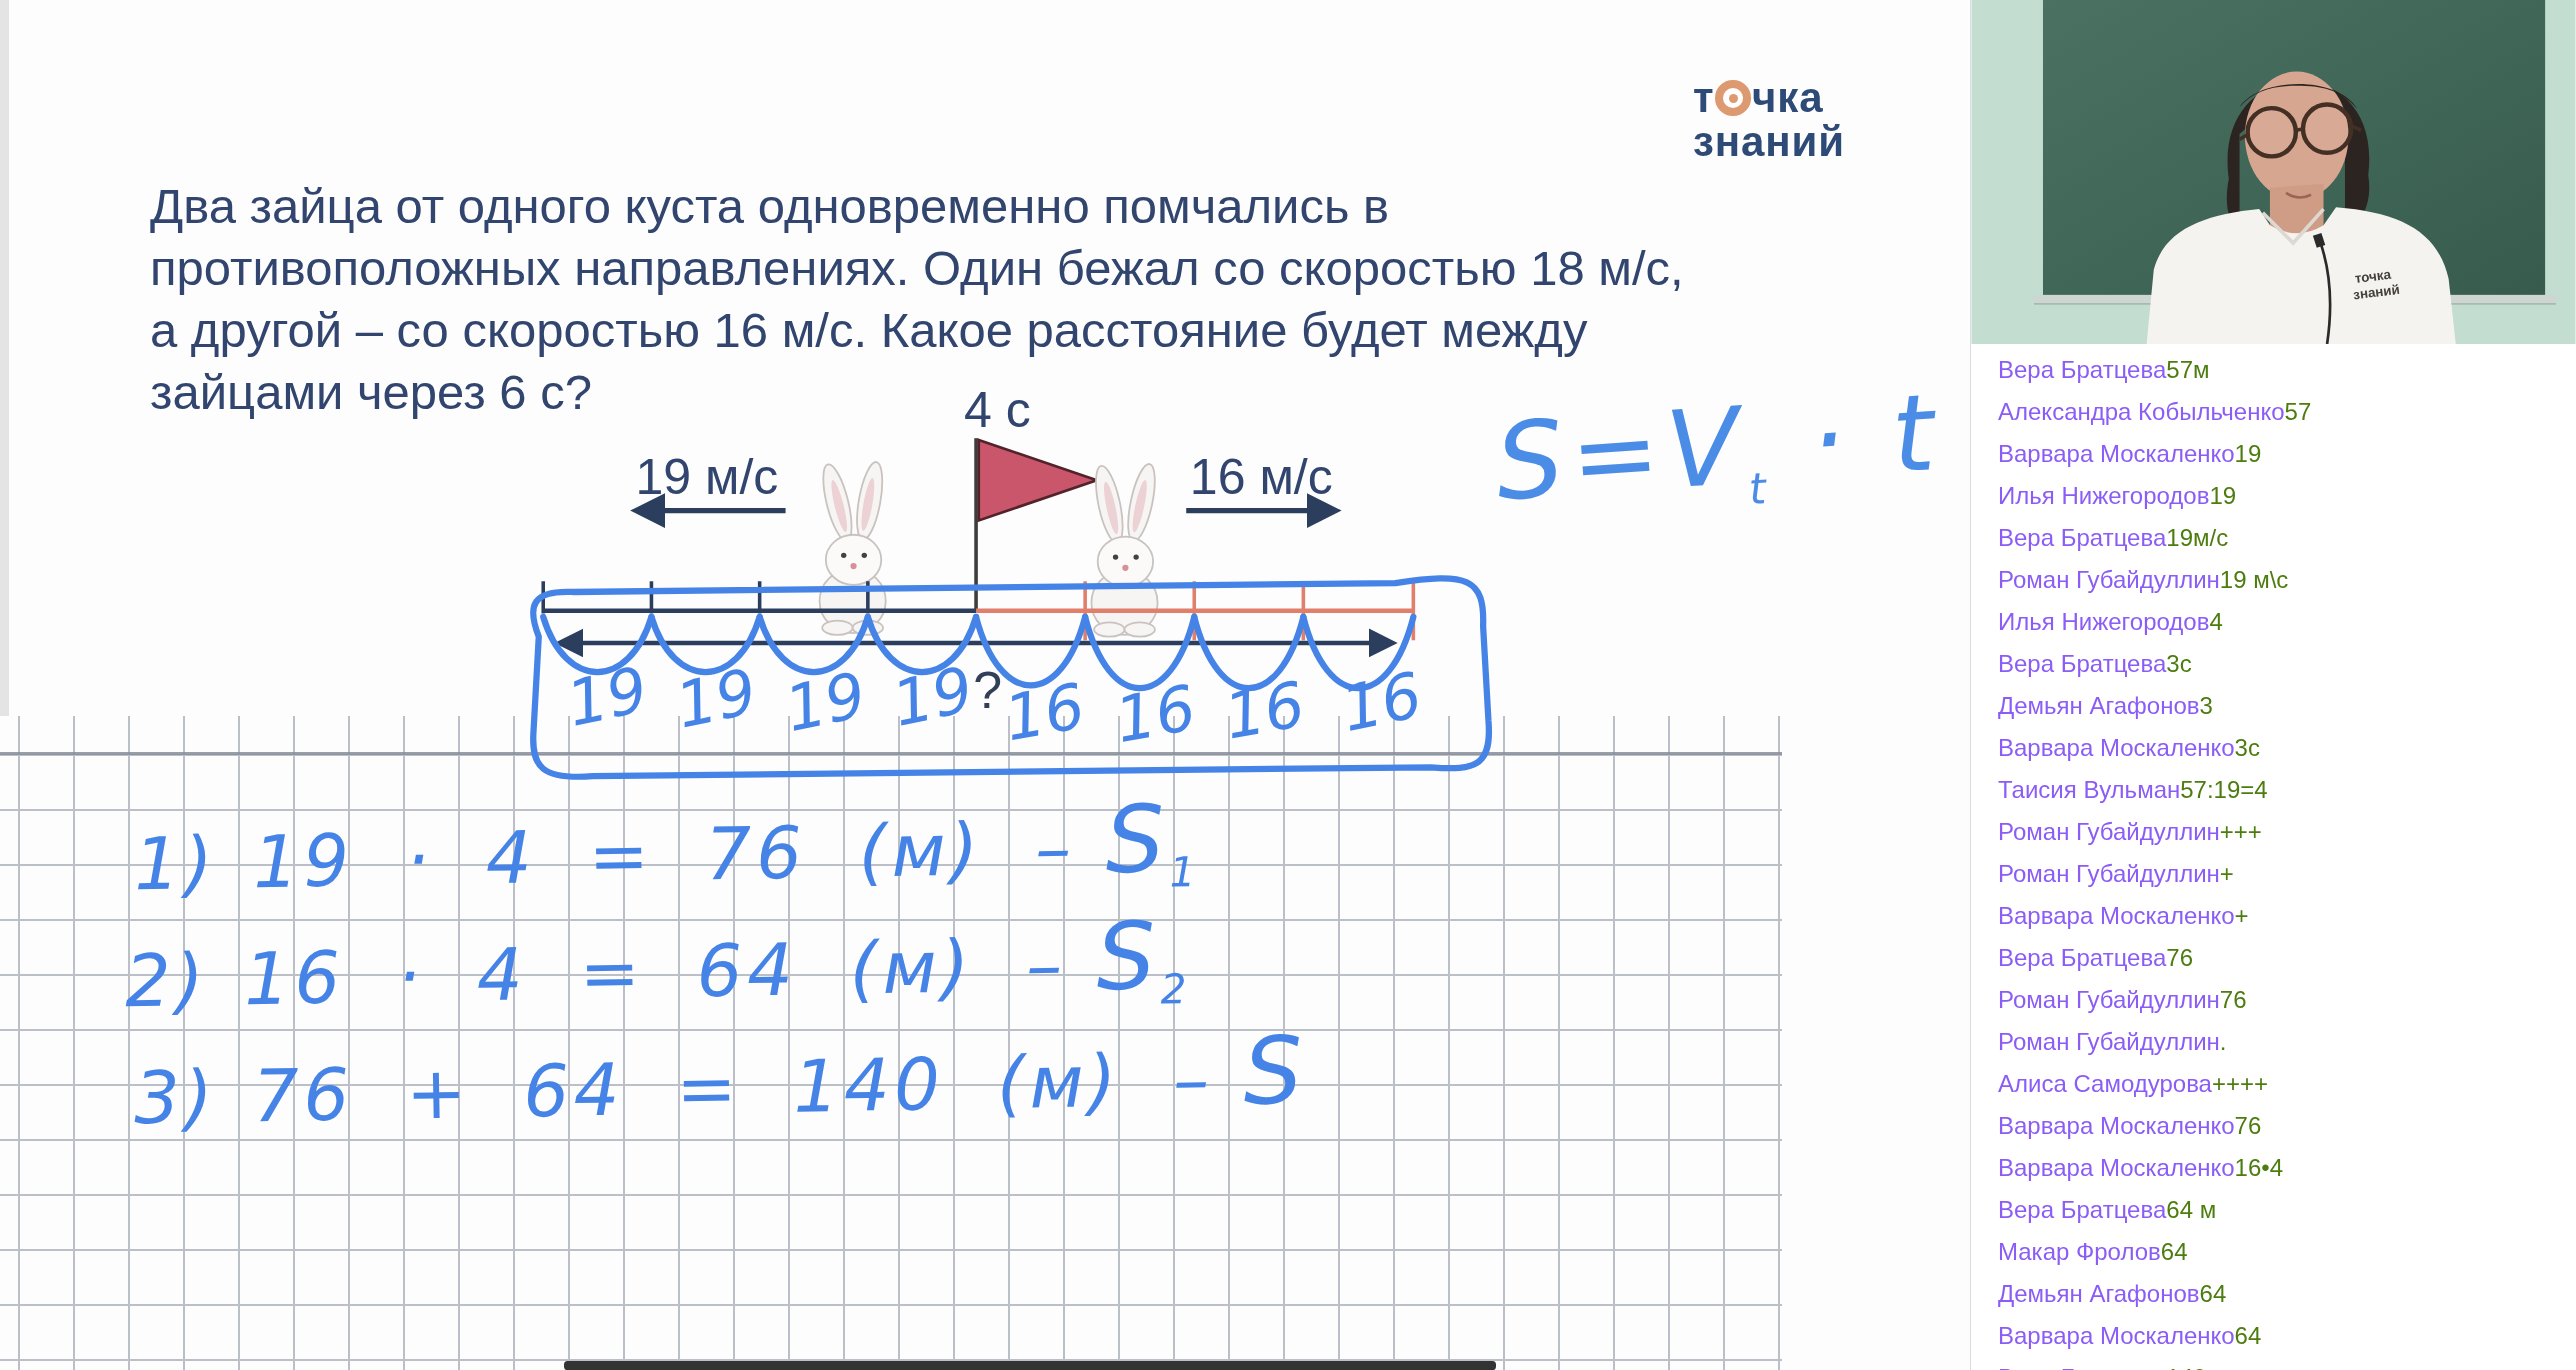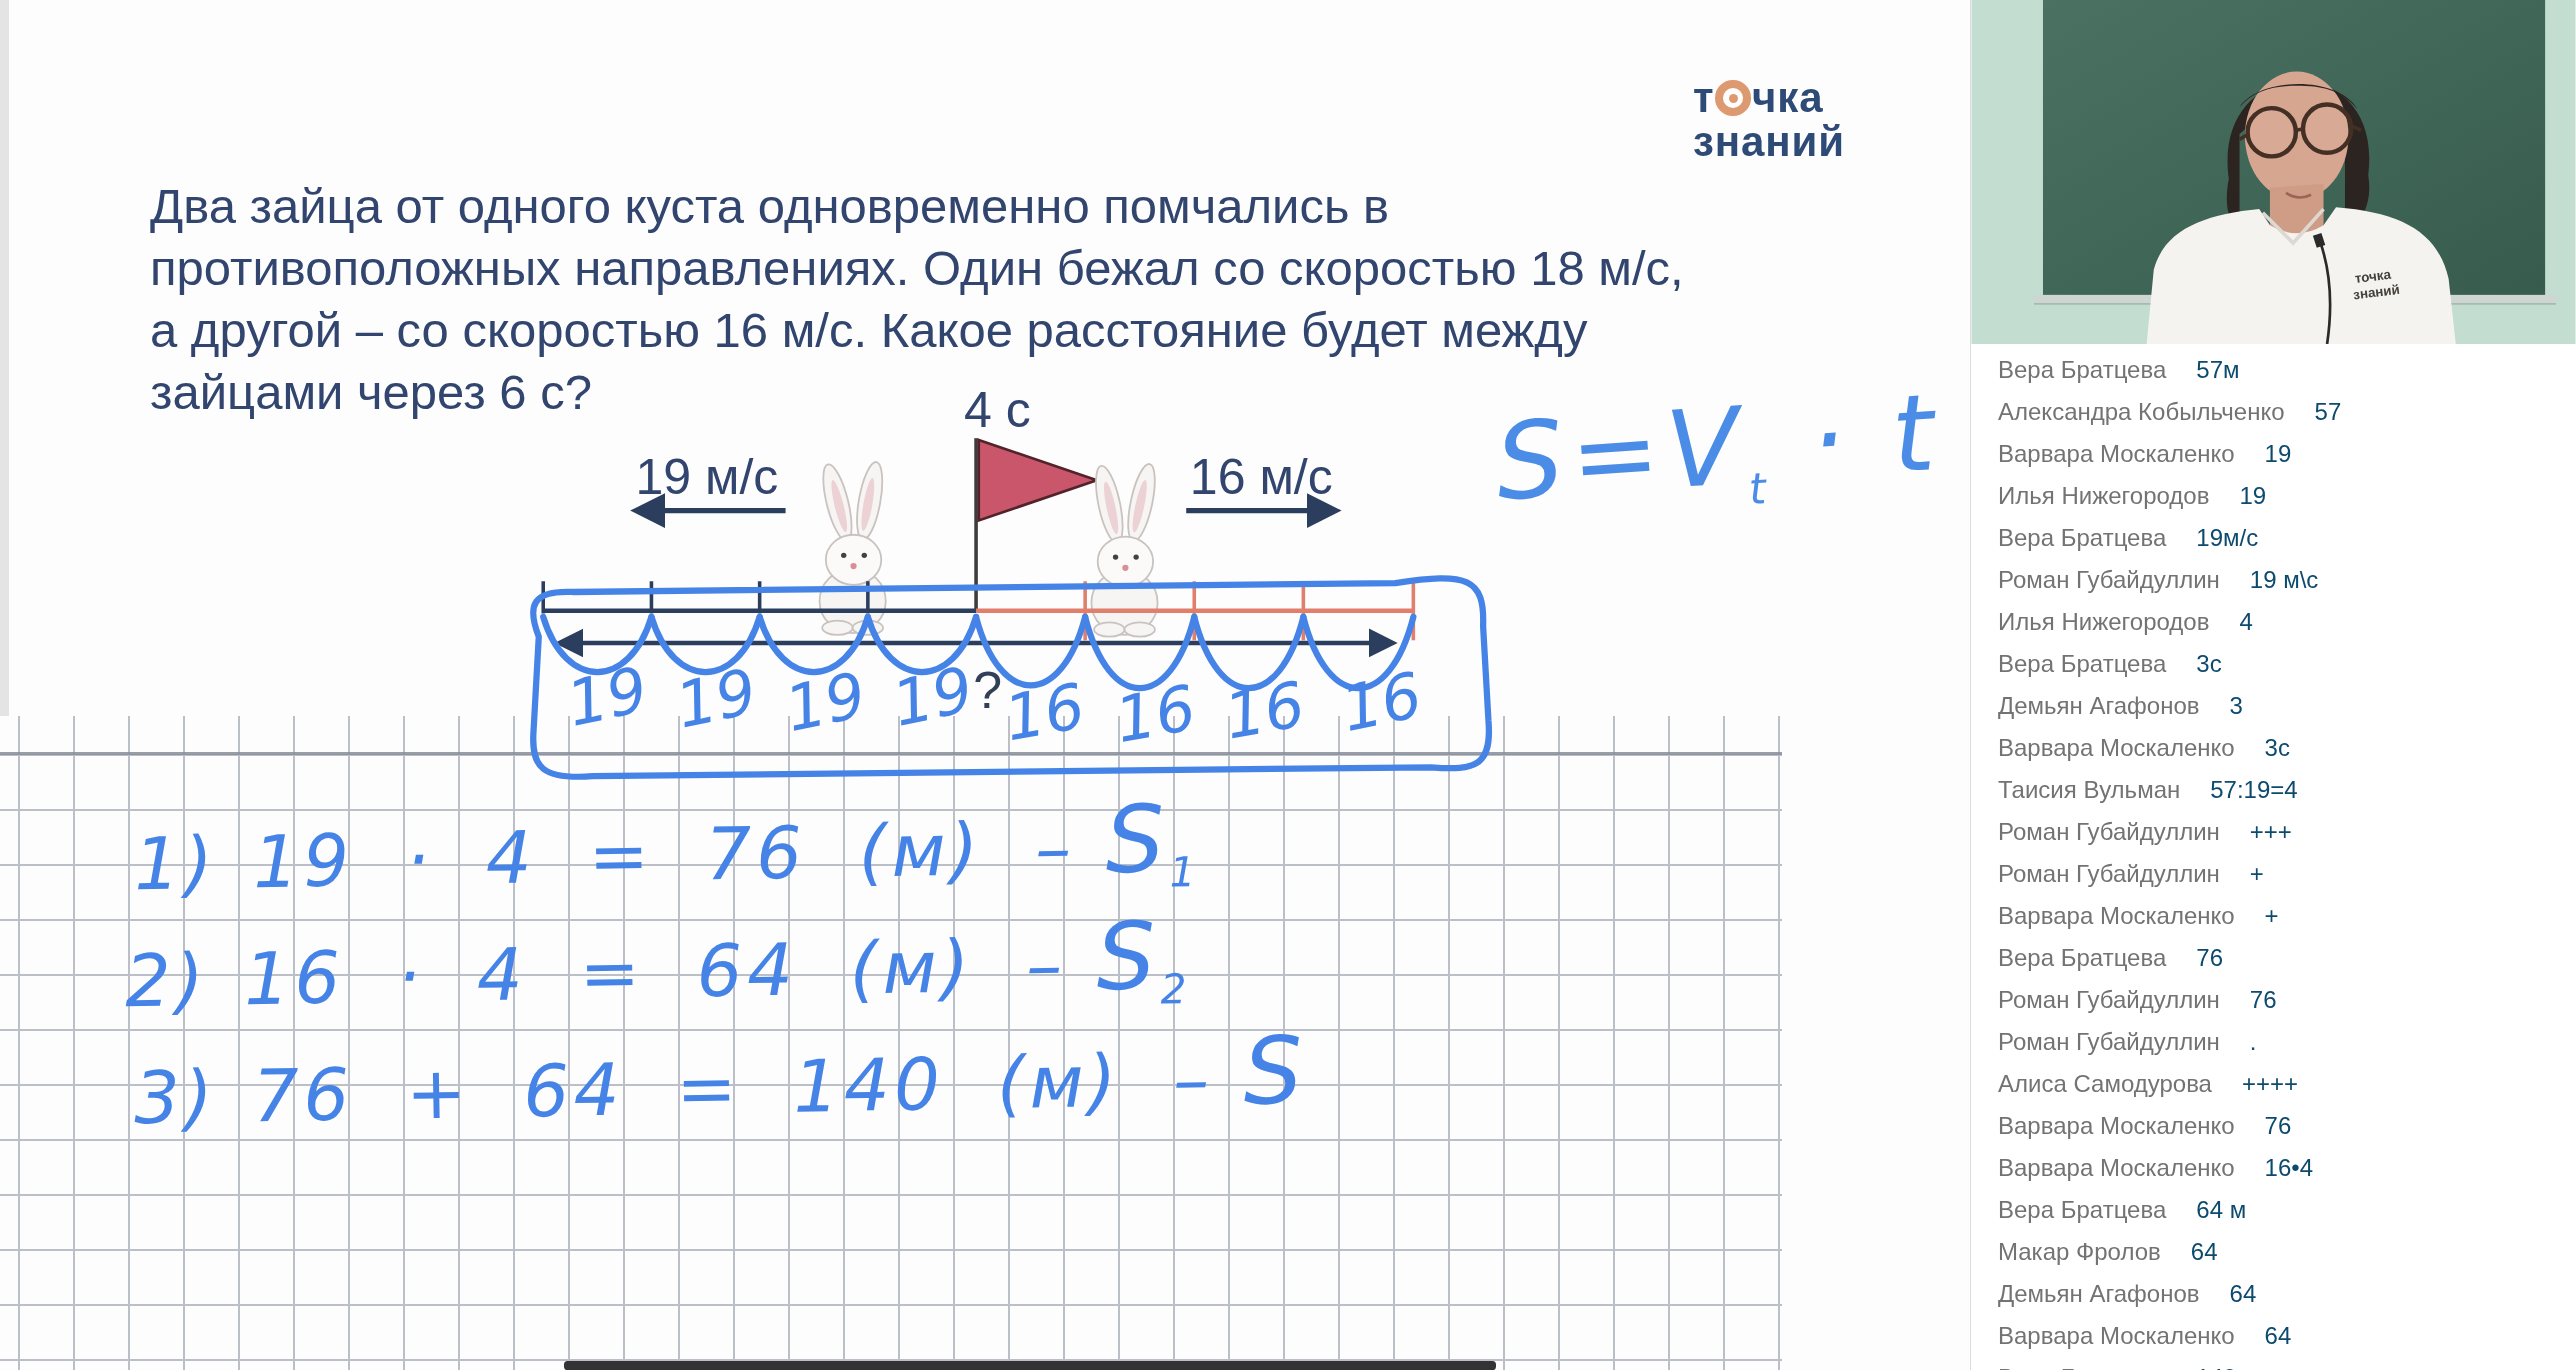--- a/index.html
+++ b/index.html
@@ -44,22 +44,22 @@
   svg text.navy-label{fill:#31456f;font-size:56px;font-family:"Liberation Sans",sans-serif;}
   svg text.hand{fill:#4584e6;font-style:italic;font-size:70px;font-family:"DejaVu Sans",sans-serif;}
   svg text.qmark{fill:#333f57;font-size:58px;font-family:"Liberation Sans",sans-serif;}
 
   
   .divider{position:absolute;left:1970px;top:0;width:1.8px;height:1370px;background:#dcdcdc;}
   .sidebar{position:absolute;left:1971px;top:0;width:605px;height:1370px;background:#fff;}
   .video{position:absolute;left:0;top:0;width:605px;height:344px;overflow:hidden;}
   .chat{position:absolute;left:0;top:344px;width:605px;height:1026px;padding-top:5.4px;overflow:hidden;background:#fff;}
   .chat-row{height:42px;display:flex;align-items:center;padding-left:27px;font-size:24px;white-space:nowrap;}
-  .chat-name{color:#737373;}
-  .chat-value{color:#0c4a6e;margin-left:30px;}
+  .chat-name{color:#8b5cf6;}
+  .chat-value{color:#4d7c0f;}
 </style>
 </head>
 <body>
 
 <div class="main">
   <div class="edge-strip"></div>
   <div class="grid"></div>
   <div class="grid-strong"></div>
 
   <div class="logo">

